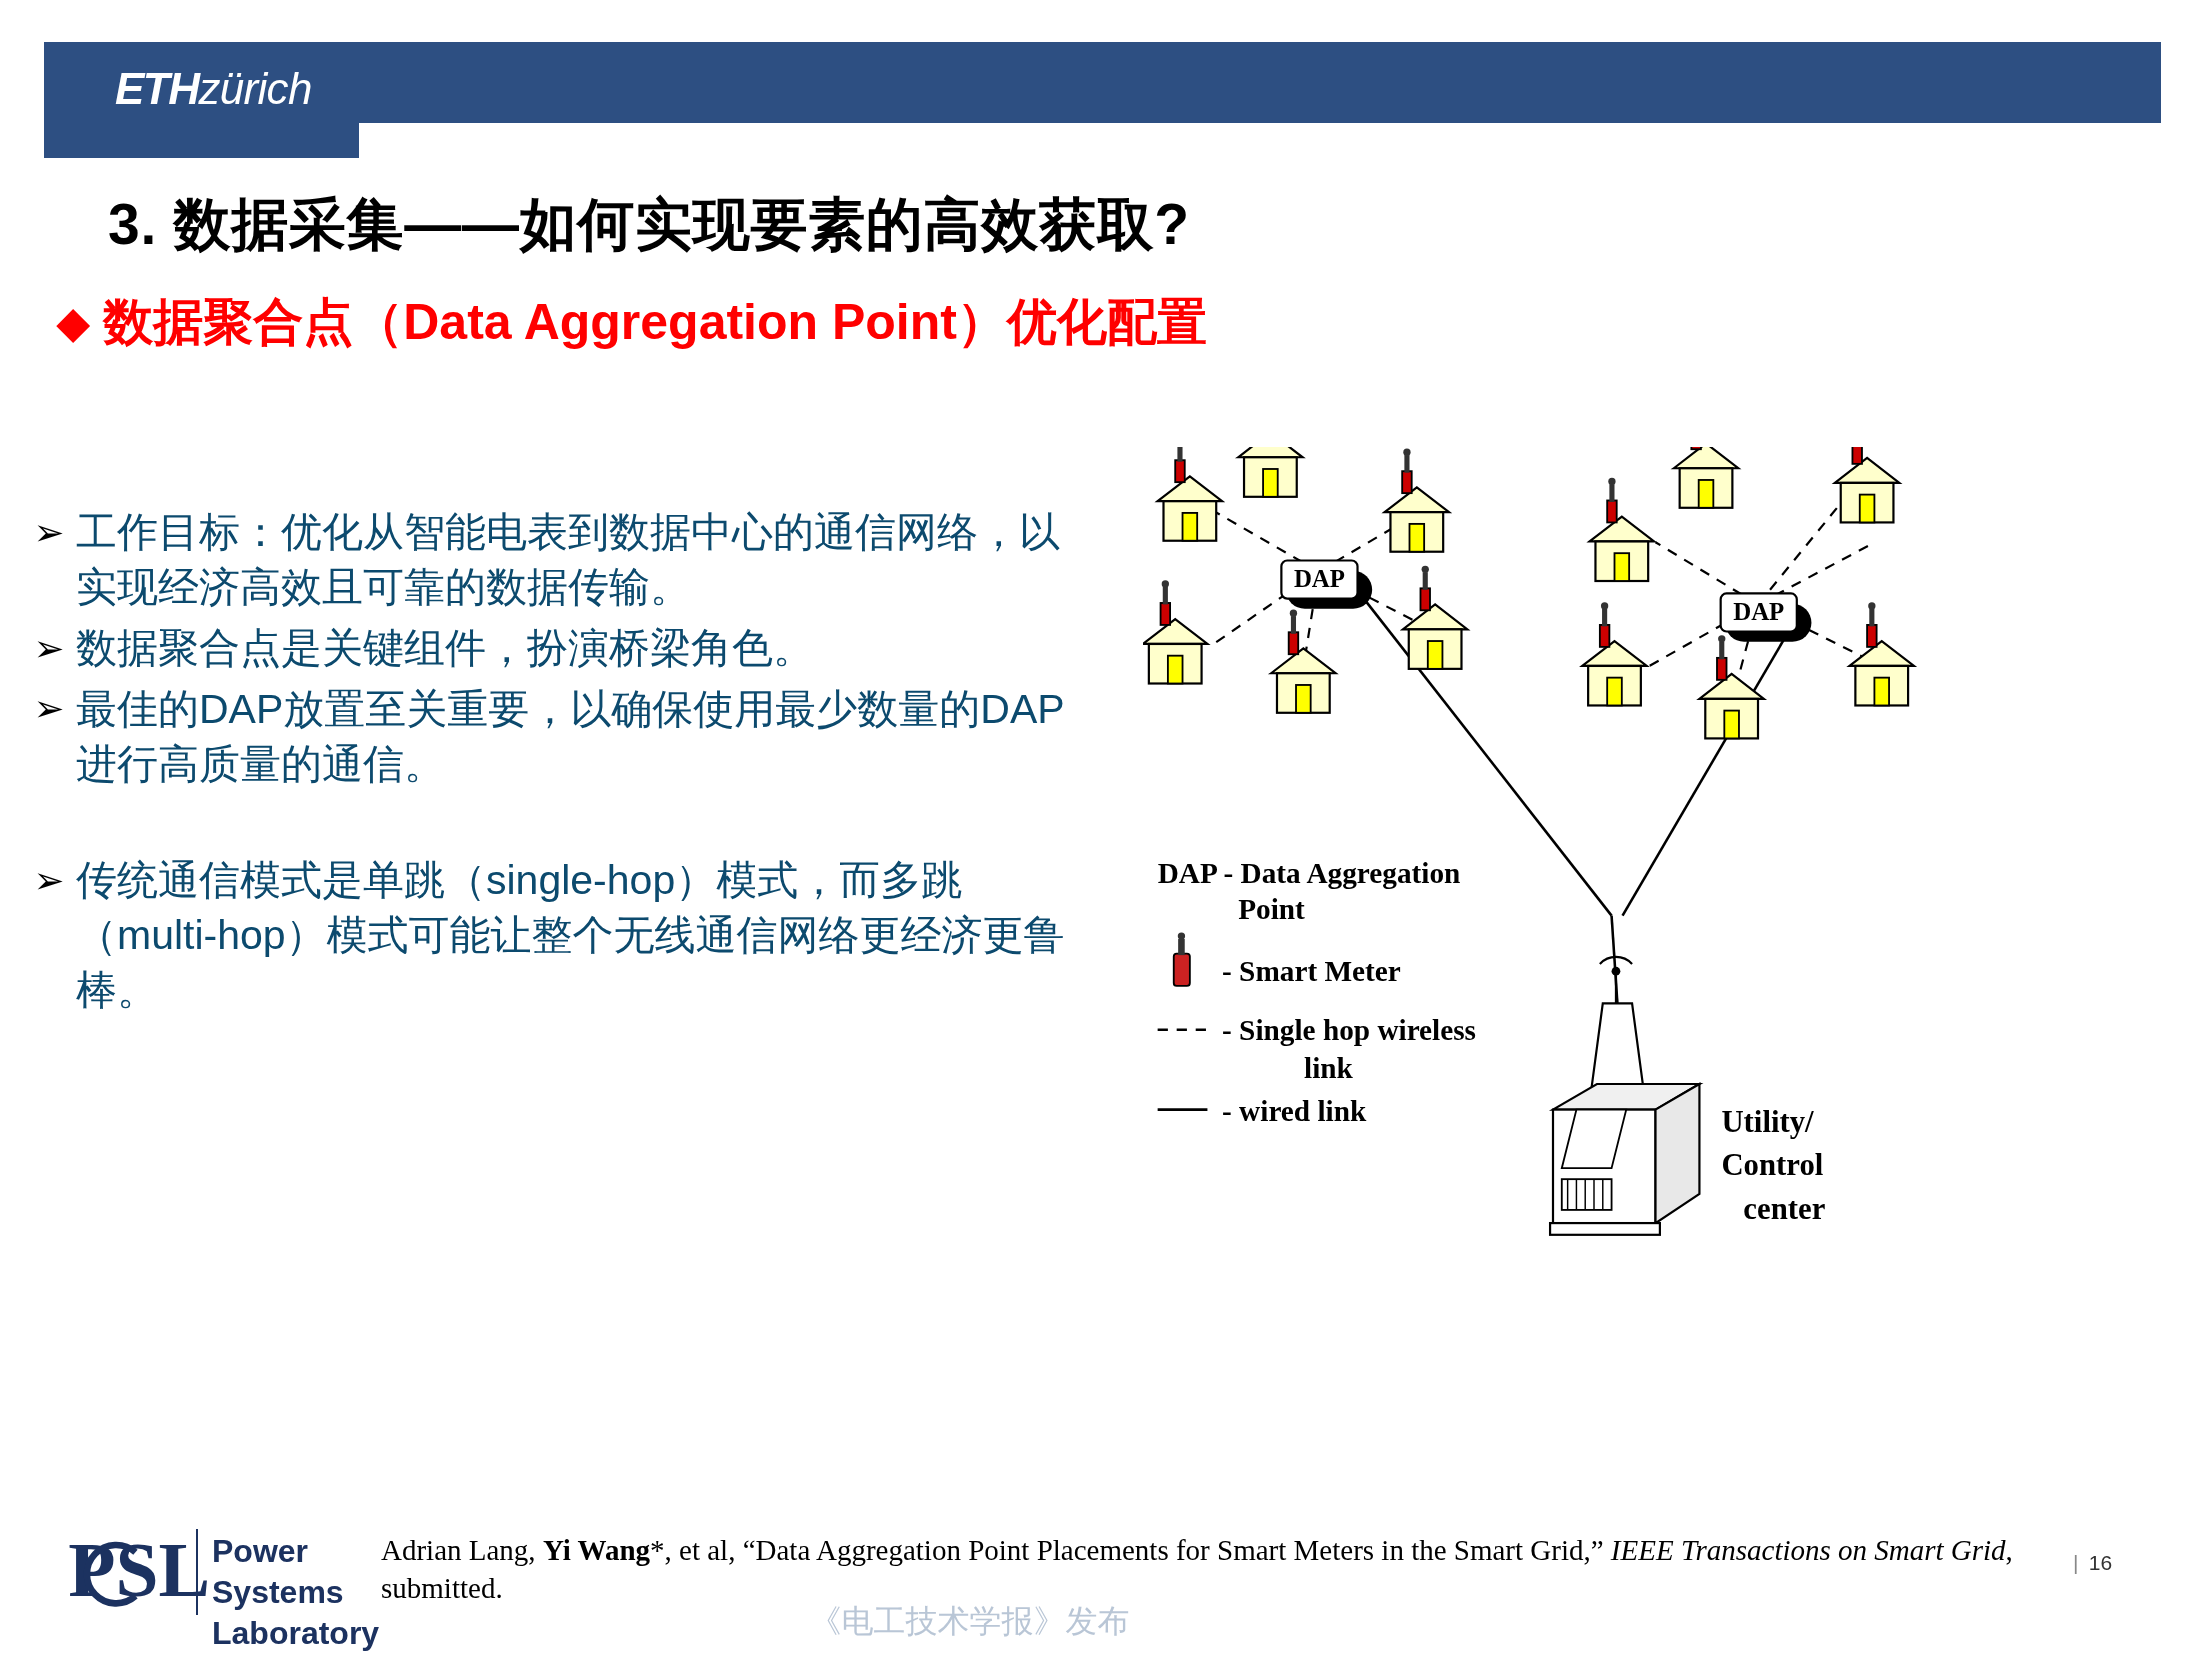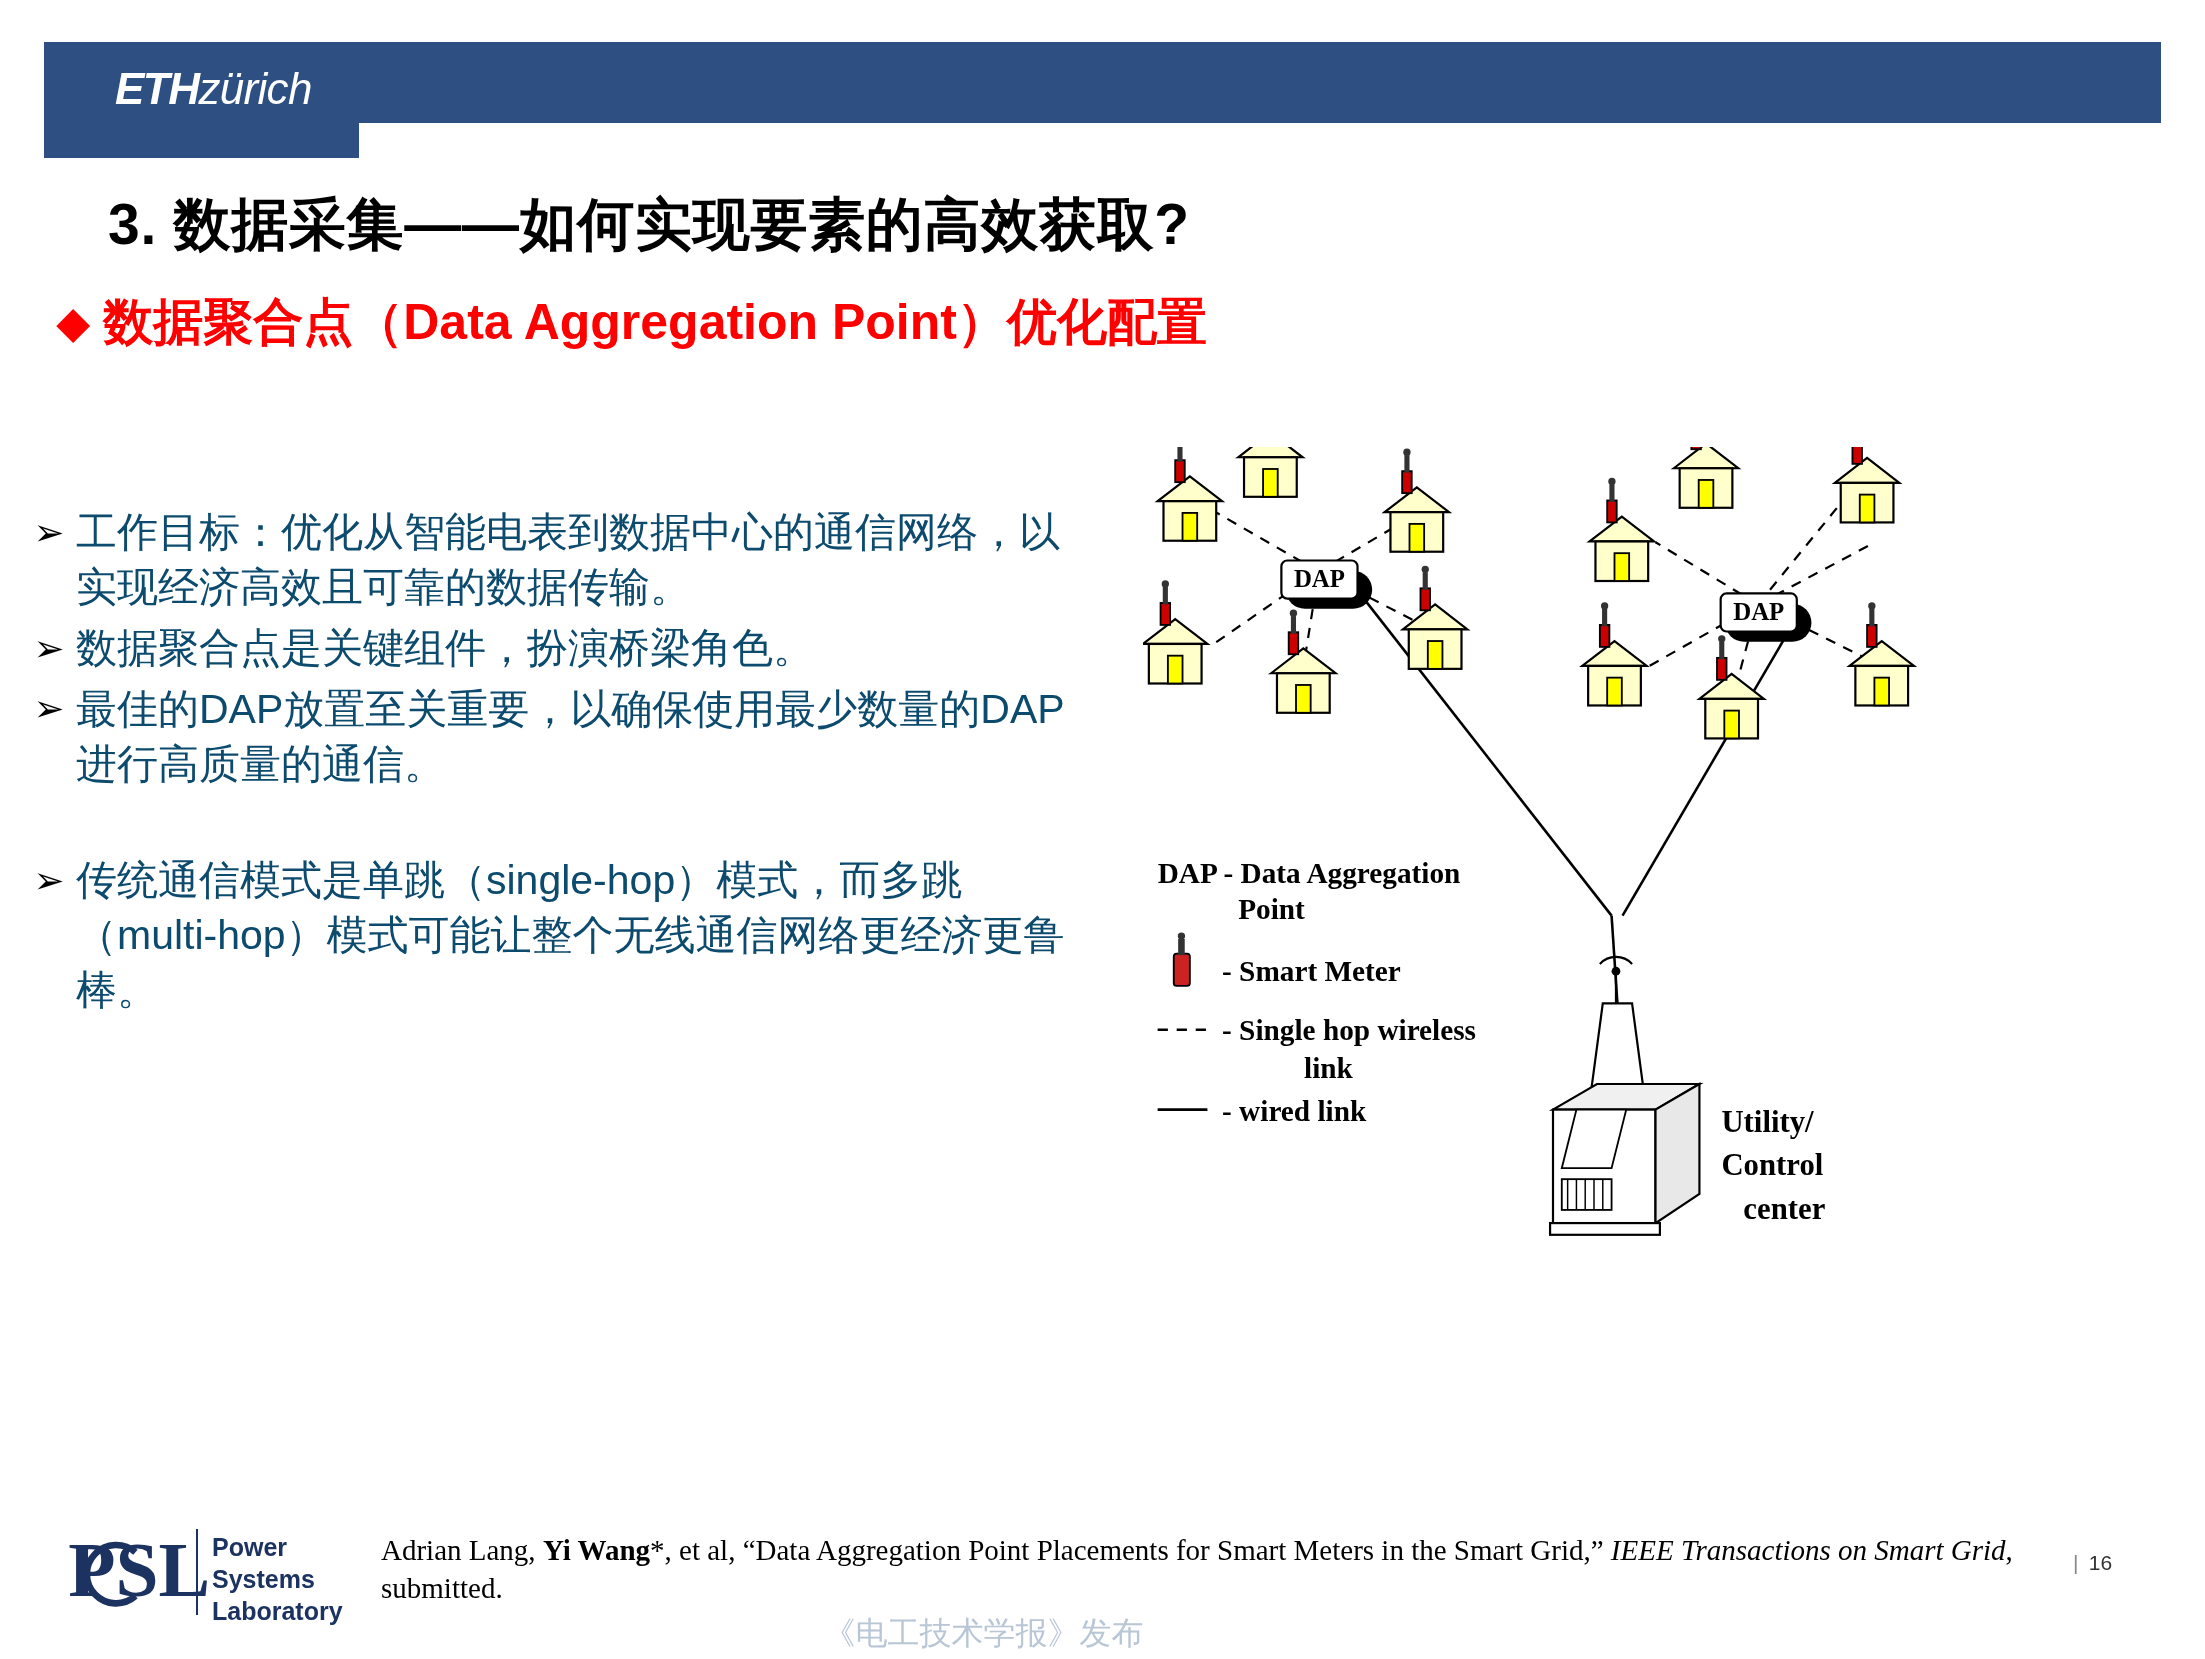--- a/index.html
+++ b/index.html
@@ -116,21 +116,21 @@
 
   
   .footer-logo {
     position: absolute;
     left: 44px; top: 1523px;
     width: 322px; height: 95px; margin-left: 24px;
   }
   .psl-text {
     position: absolute;
     left: 212px; top: 1531px;
-    font-size: 25px;
+    font-size: 32px;
     font-weight: bold;
     color: #1c3260;
     line-height: 1.28;
   }
   .psl-divider {
     position: absolute;
     left: 196px; top: 1529px;
     width: 2.2px; height: 86px;
     background: #1c3260;
   }
@@ -147,26 +147,25 @@
   .footer-citation i { }
   .page-number {
     position: absolute;
     left: 2073px; top: 1551px;
     font-size: 21px;
     color: #333333;
   }
   .page-number .bar { color: #888888; margin-right: 10.3px; }
   .watermark {
     position: absolute;
-    left: 14px; top: 1600px;
+    left: 0; top: 1600px;
     width: 1939px;
     text-align: center;
     font-size: 32px;
     color: #b9c6d6;
-    margin-top: 12px;
   }
 </style>
 </head>
 <body>
 
 <div class="header-bar">
   <div class="header-blue-main"></div>
   <div class="header-blue-left"></div>
   <div class="eth-logo">
     <span class="eth">ETH</span><span class="zurich">zürich</span>

